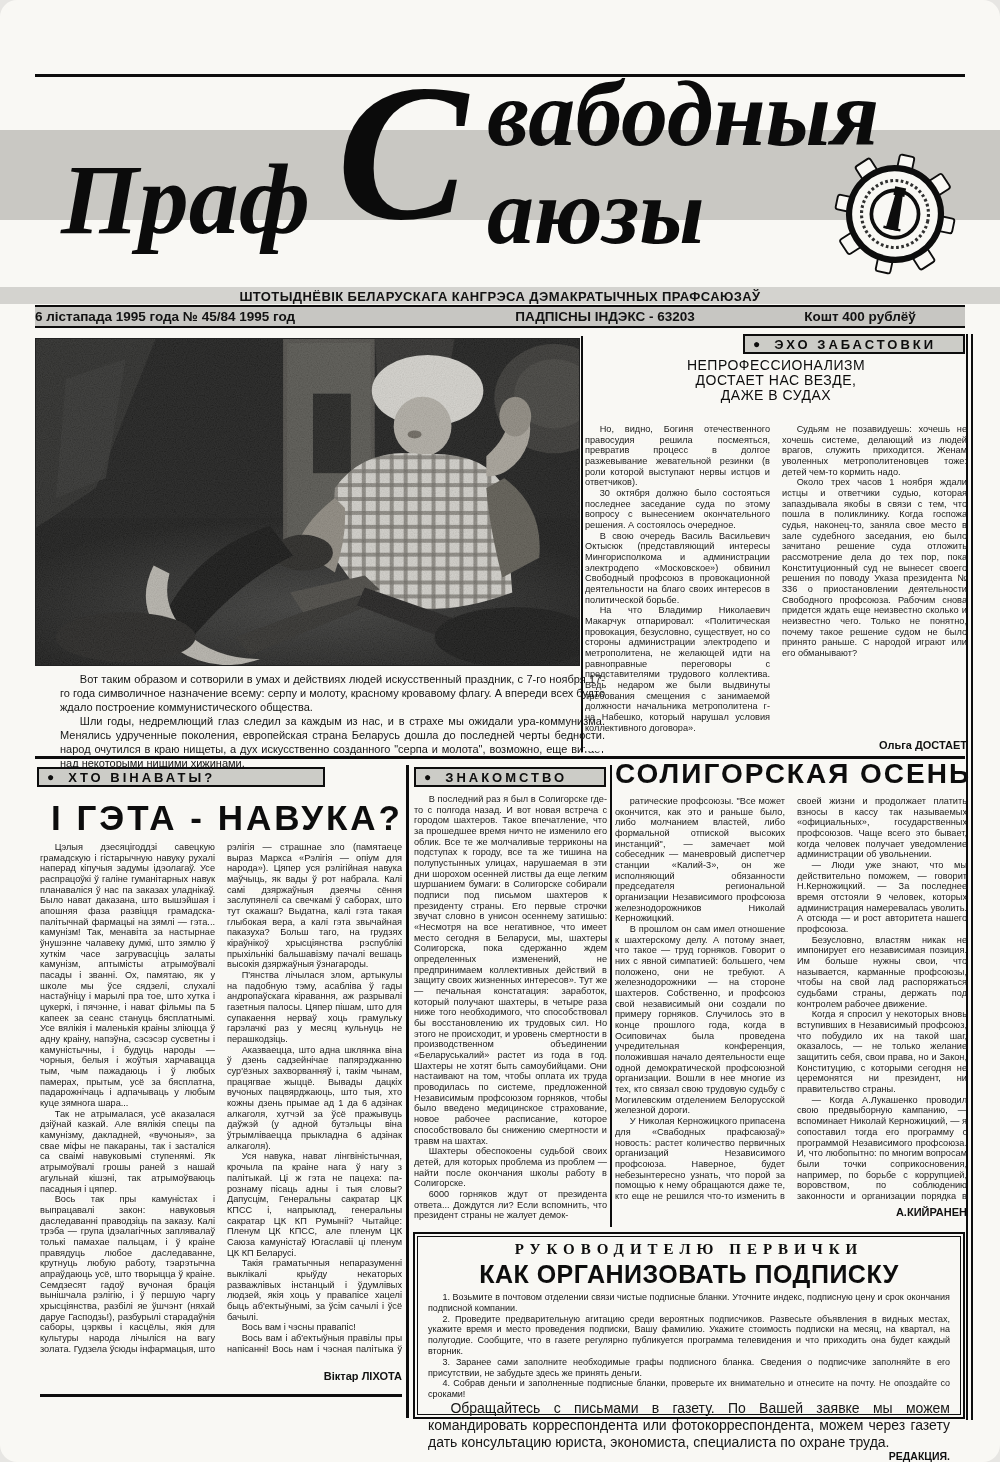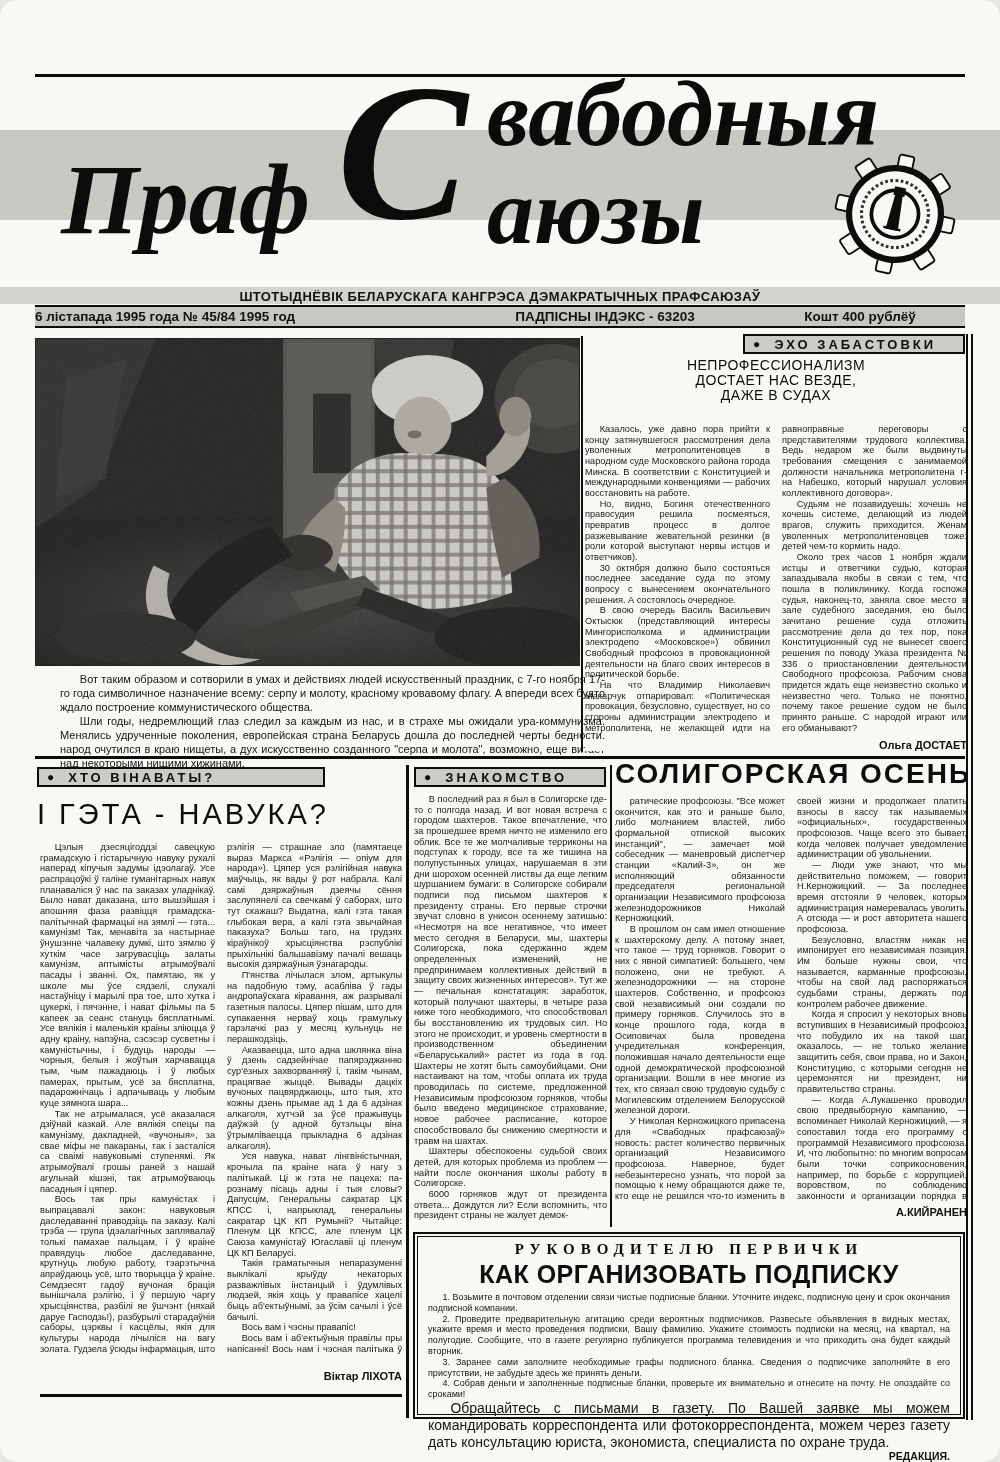--- a/index.html
+++ b/index.html
@@ -54,22 +54,22 @@
   #echo-rubric { left:743px; top:334px; width:222px; }
   #echo-title { left:585px; top:358px; width:382px; text-align:center; font-weight:normal;
     font-size:14px; line-height:1.07; white-space:pre-line; letter-spacing:.5px; color:#0d0d0d; }
   #echo-text { left:585px; top:424px; width:382px; height:314px; }
   #echo-byline { left:585px; top:739px; width:382px; }
 
   #main-divider { left:35px; top:756px; width:930px; height:3px; }
 
   
   #navuka-rubric { left:37px; top:767px; width:288px; }
-  #navuka-title { left:37px; top:798px; width:366px; text-align:left; font-weight:normal;
-    font-size:29px; letter-spacing:3px; color:#0d0d0d; }
+  #navuka-title { left:37px; top:798px; width:366px; text-align:right; font-weight:bold;
+    font-size:35px; letter-spacing:3px; color:#0d0d0d; }
   #navuka-text { left:40px; top:842px; width:362px; height:522px; }
   #navuka-byline { left:40px; top:1370px; width:362px; }
   #navuka-endrule { left:40px; top:1394px; width:362px; height:3px; }
 
   
   #znak-rubric { left:414px; top:767px; width:192px; }
   #znak-text { left:414px; top:794px; width:193px; height:432px; }
 
   
   #osen-title { left:615px; top:758px; width:352px; text-align:center; font-weight:bold;
@@ -205,21 +205,20 @@
   <div class="abs rule-v" id="vsep-photo"></div>
 
   <div class="abs rubric" id="echo-rubric">
     <span class="dot">●</span>
     <span>ЭХО ЗАБАСТОВКИ</span>
   </div>
   <div class="abs" id="echo-title">НЕПРОФЕССИОНАЛИЗМ
 ДОСТАЕТ НАС ВЕЗДЕ,
 ДАЖЕ В СУДАХ</div>
   <div class="abs bodytext cols2" id="echo-text">
-      <p>Казалось, уже давно пора прийти к концу затянувшегося рассмотрения дела уволенных метрополитеновцев в народном суде Московского района города Минска. В соответствии с Конституцией и международными конвенциями — рабочих восстановить на работе.</p>
       <p>Но, видно, Богиня отечественного правосудия решила посмеяться, превратив процесс в долгое разжевывание жевательной резинки (в роли которой выступают нервы истцов и ответчиков).</p>
       <p>30 октября должно было состояться последнее заседание суда по этому вопросу с вынесением окончательного решения. А состоялось очередное.</p>
       <p>В свою очередь Василь Васильевич Октысюк (представляющий интересы Мингорисполкома и администрации электродепо «Московское») обвинил Свободный профсоюз в провокационной деятельности на благо своих интересов в политической борьбе.</p>
       <p>На что Владимир Николаевич Макарчук отпарировал: «Политическая провокация, безусловно, существует, но со стороны администрации электродепо и метрополитена, не желающей идти на равноправные переговоры с представителями трудового коллектива. Ведь недаром же были выдвинуты требования смещения с занимаемой должности начальника метрополитена г-на Набешко, который нарушал условия коллективного договора».</p>
       <p>Судьям не позавидуешь: хочешь не хочешь системе, делающий из людей врагов, служить приходится. Женам уволенных метрополитеновцев тоже: детей чем-то кормить надо.</p>
       <p>Около трех часов 1 ноября ждали истцы и ответчики судью, которая запаздывала якобы в связи с тем, что пошла в поликлинику. Когда госпожа судья, наконец-то, заняла свое место в зале судебного заседания, ею было зачитано решение суда отложить рассмотрение дела до тех пор, пока Конституционный суд не вынесет своего решения по поводу Указа президента № 336 о приостановлении деятельности Свободного профсоюза. Рабочим снова придется ждать еще неизвестно сколько и неизвестно чего. Только не понятно, почему такое решение судом не было принято раньше. С народой играют или его обманывают?</p>
     </div>
   <div class="abs byline" id="echo-byline">Ольга ДОСТАЕТ</div>
 
   <div class="abs rule-h" id="main-divider"></div>

